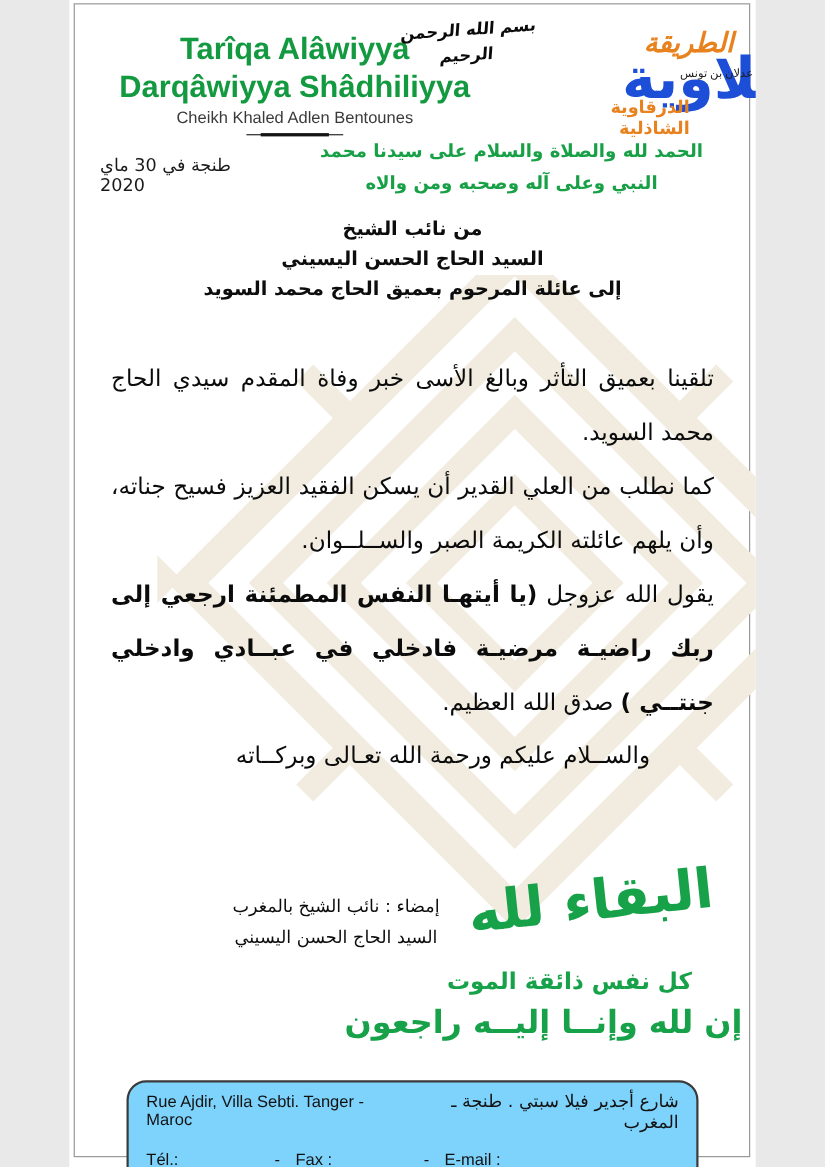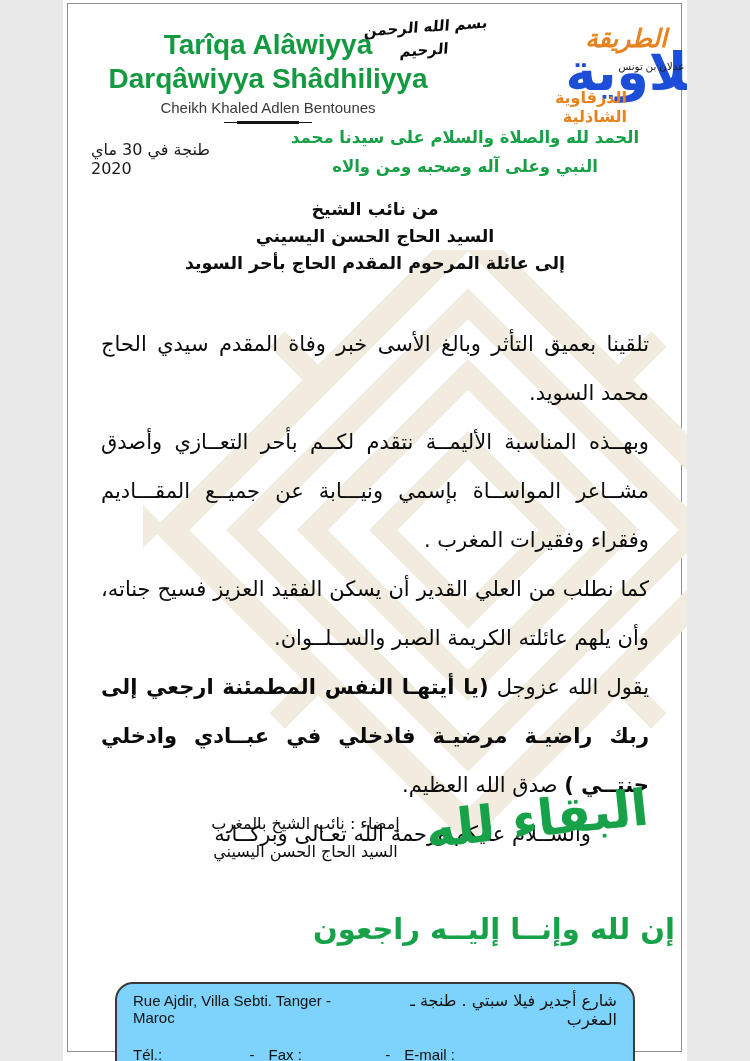--- a/index.html
+++ b/index.html
@@ -115,37 +115,37 @@
   <div class="date-line">طنجة في 30 ماي 2020</div>
 
   <div class="hamdala">
     <div>الحمد لله والصلاة والسلام على سيدنا محمد</div>
     <div>النبي وعلى آله وصحبه ومن والاه</div>
   </div>
 
   <div class="addressing">
     <div>من  نائب الشيخ</div>
     <div>السيد الحاج الحسن اليسيني</div>
-    <div>إلى عائلة المرحوم المقدم الحاج بأحر السويد</div>
+    <div>إلى عائلة المرحوم بعميق الحاج محمد السويد</div>
   </div>
 
   <div class="body-text">
     <p>تلقينا بعميق التأثر وبالغ الأسى خبر وفاة المقدم سيدي الحاج محمد السويد.</p>
-    <p>وبهــذه المناسبة الأليمــة نتقدم لكــم بأحر التعــازي وأصدق مشــاعر المواســاة بإسمي ونيـــابة عن جميــع المقـــاديم وفقراء وفقيرات المغرب .</p>
     <p>كما نطلب من العلي القدير أن يسكن الفقيد العزيز فسيح جناته، وأن يلهم عائلته الكريمة الصبر والســلــوان.</p>
     <p><span>يقول الله عزوجل </span><span class="quote">(يا أيتهـا النفس المطمئنة ارجعي إلى ربك راضيـة مرضيـة فادخلي في عبــادي وادخلي جنتــي )</span><span> صدق الله العظيم.</span></p>
     <p class="salam">والســلام عليكم ورحمة الله تعـالى وبركــاته</p>
   </div>
 
   <div class="signature">
     <div>إمضاء :  نائب الشيخ بالمغرب</div>
     <div>السيد الحاج الحسن اليسيني</div>
   </div>
 
   <div class="closing-big">البقاء لله</div>
+  <div class="closing-line1">كل نفس ذائقة الموت</div>
   <div class="closing-line2">إن لله وإنــا إليــه راجعون</div>
 
   <div class="footer">
     <div class="footer-row1">
       <span class="footer-fr">Rue Ajdir, Villa Sebti. Tanger  - Maroc</span>
       <span class="footer-ar">شارع أجدير فيلا سبتي . طنجة ـ المغرب</span>
     </div>
     <div class="footer-row2">
       <span>Tél.: 06.61.60.54.02</span>
       <span>-</span>

